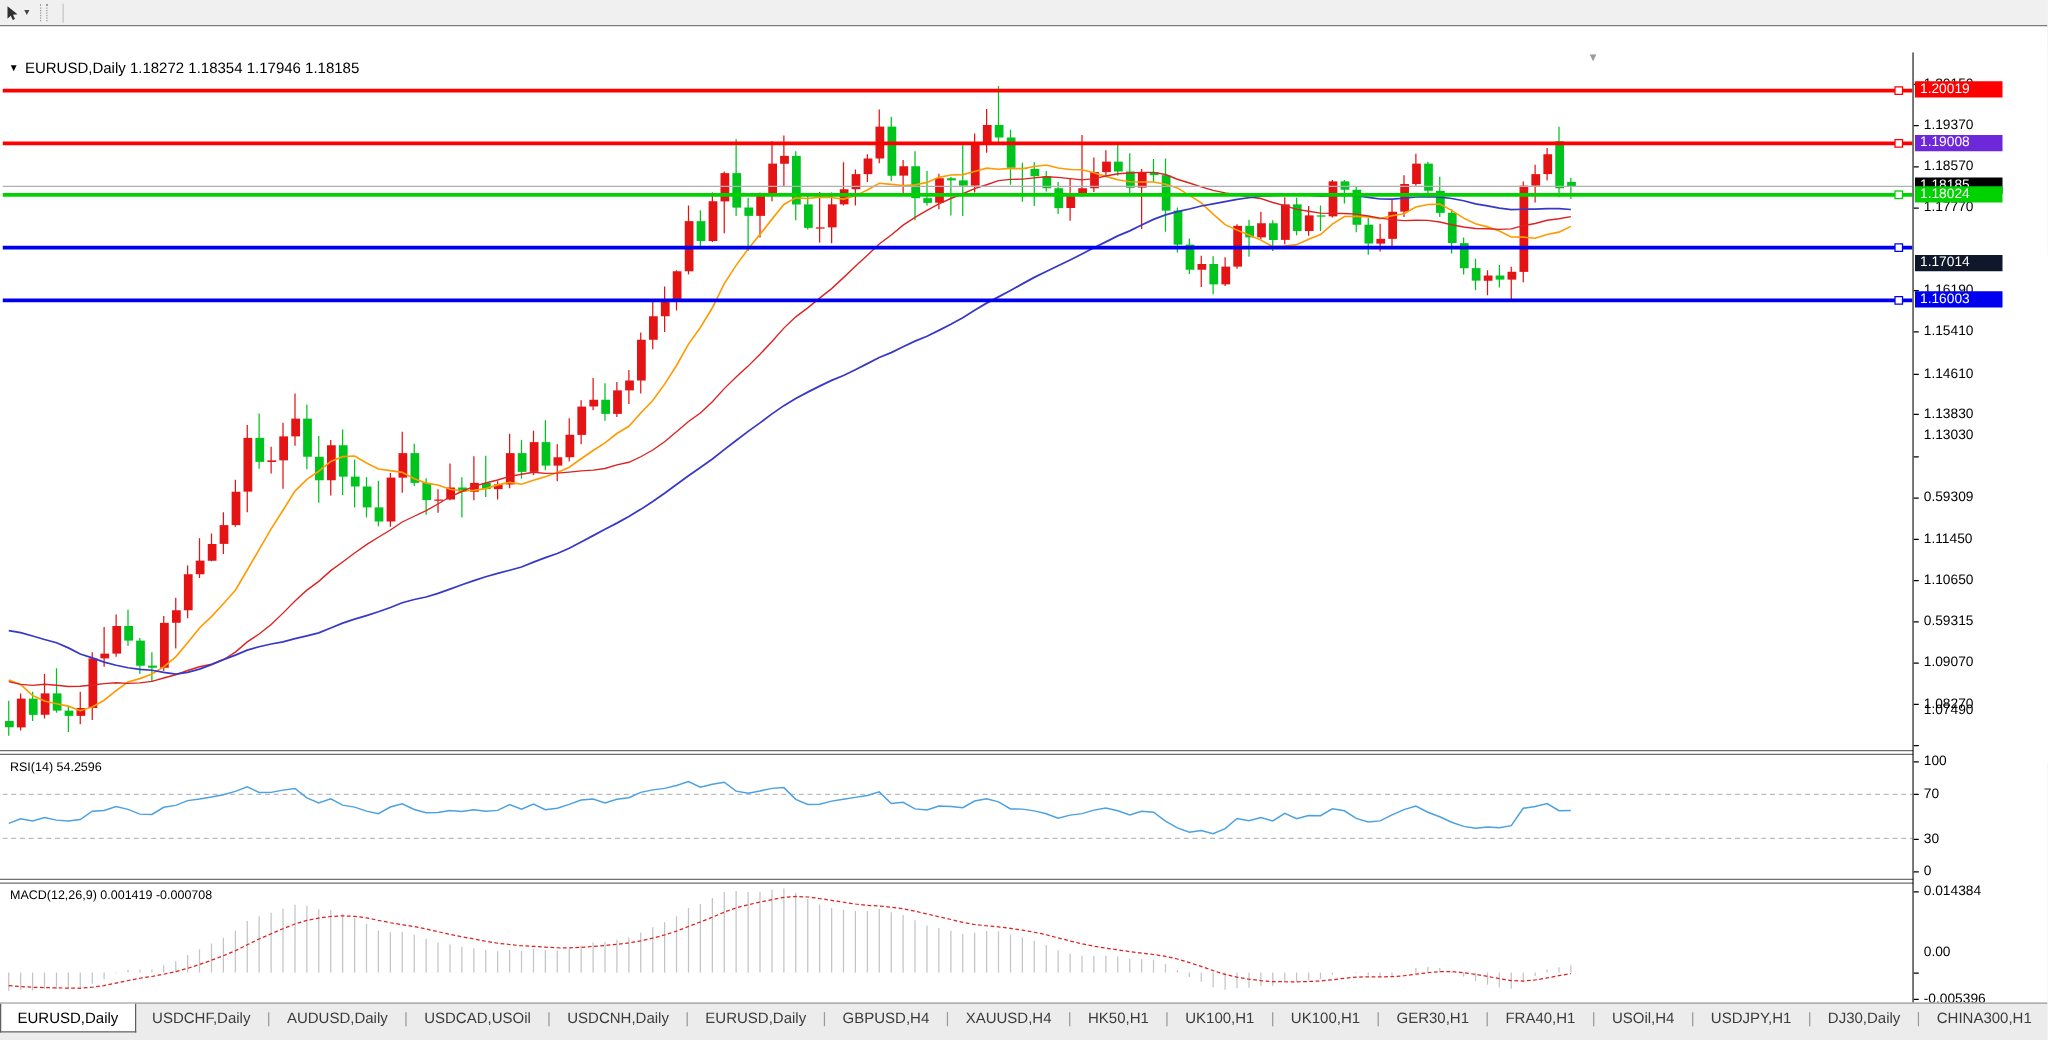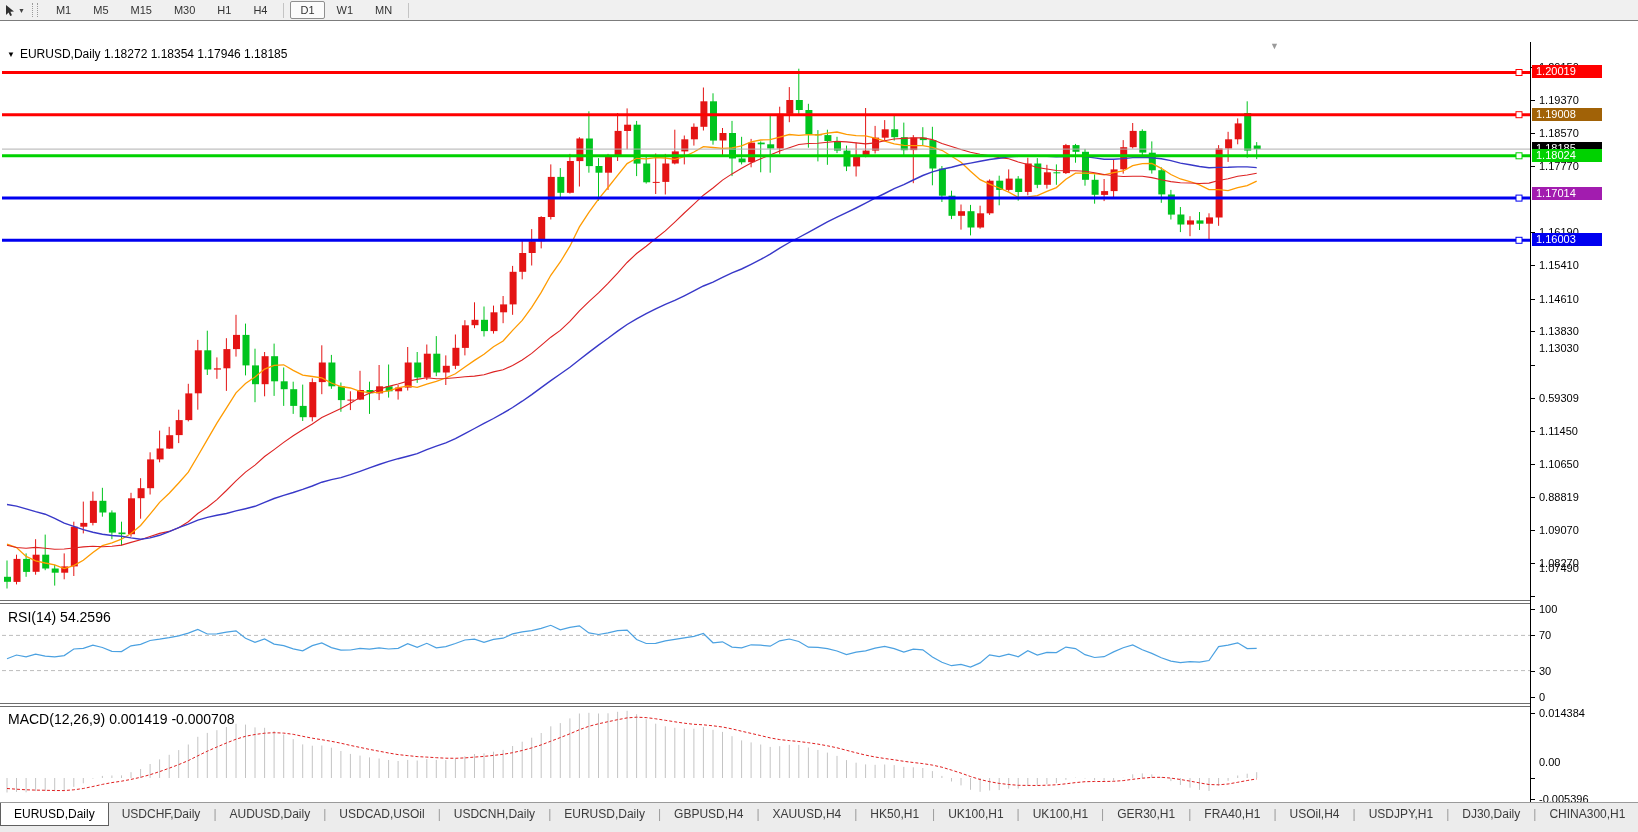--- a/index.html
+++ b/index.html
@@ -20,21 +20,21 @@
   .chart-title .tri{font-size:8px;margin-right:5px;vertical-align:1px;color:#000;}
   .plot{position:absolute;left:2px;}
   .axis-vline{position:absolute;left:1530px;top:21px;width:1px;height:762px;background:#000;}
   .hsep{position:absolute;left:0;width:1531px;height:1px;background:#6e6e6e;}
   .price-axis{position:absolute;left:1531px;top:21px;width:107px;height:762px;background:#fff;}
   .ptick{position:absolute;left:0;width:4px;height:1px;background:#000;}
   .plabel{position:absolute;left:8px;font-size:11px;color:#000;white-space:nowrap;}
   .ptag{position:absolute;left:1px;width:66px;height:13px;line-height:13px;font-size:11px;color:#fff;
     padding-left:4px;white-space:nowrap;z-index:5;}
   .shift-marker{position:absolute;left:1270px;top:20px;font-size:9px;color:#9a9a9a;z-index:6;}
-  .panel-label{position:absolute;left:8px;font-size:14px;color:#000;z-index:8;white-space:nowrap;}
+  .panel-label{position:absolute;left:8px;font-size:10px;color:#000;z-index:8;white-space:nowrap;}
   
   .date-axis{position:absolute;left:2px;top:784px;width:1528px;height:17px;background:#fff;}
   .dtick{position:absolute;top:0;width:1px;height:3px;background:#000;}
   .dlabel{position:absolute;top:3px;width:76px;margin-left:-38px;text-align:center;font-size:11px;color:#000;white-space:nowrap;}
   
   .tab-bar{position:absolute;left:0;top:802px;width:1638px;height:30px;background:#ececec;
     border-top:1px solid #9a9a9a;display:flex;align-items:flex-start;font-size:12px;color:#3c3c3c;}
   .tab{padding:3px 13px 4px;margin-top:1px;cursor:default;white-space:nowrap;}
   .tab.active{background:#fff;border:1px solid #5f5f5f;border-top:none;color:#000;margin-top:0;padding-top:4px;}
   .tab-sep{color:#9a9a9a;margin-top:4px;}
@@ -43,32 +43,20 @@
 <body>
 
 <div class="toolbar">
   <span class="tool-icon">
     <svg width="12" height="13" viewBox="0 0 12 13">
       <path d="M2,1 L2,11 L4.6,8.6 L6.2,12 L8,11.2 L6.4,7.8 L10,7.4 Z" fill="#303030"></path>
     </svg>
     <span class="tool-caret">▼</span>
   </span>
   <span class="grip"></span>
-  <span id="tf-buttons" style="display:flex;align-items:center;">
-      <span class="tf-btn">M1</span>
-      <span class="tf-btn">M5</span>
-      <span class="tf-btn">M15</span>
-      <span class="tf-btn">M30</span>
-      <span class="tf-btn">H1</span>
-      <span class="tf-btn">H4</span>
-      <span class="tb-sep"></span>
-      <span class="tf-btn active">D1</span>
-      <span class="tf-btn">W1</span>
-      <span class="tf-btn">MN</span>
-    </span>
   <span class="tb-sep"></span>
 </div>
 
 <div class="chart-window">
   <div class="chart-title">
     <span class="tri">▼</span><span>EURUSD,Daily 1.18272 1.18354 1.17946 1.18185</span>
   </div>
   <span class="shift-marker">▼</span>
 
   <svg id="main-svg" class="plot" style="top:21px;" width="1528" height="558">
@@ -524,32 +512,32 @@
       <div class="plabel" style="top:283px">1.13830</div>
       <div class="ptick" style="top:323px"></div>
       <div class="plabel" style="top:300px">1.13030</div>
       <div class="ptick" style="top:356px"></div>
       <div class="plabel" style="top:350px">0.59309</div>
       <div class="ptick" style="top:389px"></div>
       <div class="plabel" style="top:383px">1.11450</div>
       <div class="ptick" style="top:422px"></div>
       <div class="plabel" style="top:416px">1.10650</div>
       <div class="ptick" style="top:455px"></div>
-      <div class="plabel" style="top:449px">0.88819</div>
+      <div class="plabel" style="top:449px">0.59315</div>
       <div class="ptick" style="top:488px"></div>
       <div class="plabel" style="top:482px">1.09070</div>
       <div class="ptick" style="top:521px"></div>
       <div class="plabel" style="top:515px">1.08270</div>
       <div class="ptick" style="top:554px"></div>
       <div class="plabel" style="top:520px">1.07490</div>
       <div class="ptag" style="top:100px;background:#000000">1.18185</div>
       <div class="ptag" style="top:23px;background:#ff0000">1.20019</div>
-      <div class="ptag" style="top:66px;background:#a16207">1.19008</div>
+      <div class="ptag" style="top:66px;background:#6d28d9">1.19008</div>
       <div class="ptag" style="top:107px;background:#00d200">1.18024</div>
-      <div class="ptag" style="top:145px;background:#a21caf">1.17014</div>
+      <div class="ptag" style="top:162px;background:#0f172a">1.17014</div>
       <div class="ptag" style="top:191px;background:#0000f0">1.16003</div>
       <div class="ptick" style="top:567px"></div>
       <div class="plabel" style="top:561px">100</div>
       <div class="ptick" style="top:593px"></div>
       <div class="plabel" style="top:587px">70</div>
       <div class="ptick" style="top:629px"></div>
       <div class="plabel" style="top:623px">30</div>
       <div class="ptick" style="top:655px"></div>
       <div class="plabel" style="top:649px">0</div>
       <div class="ptick" style="top:671px"></div>

